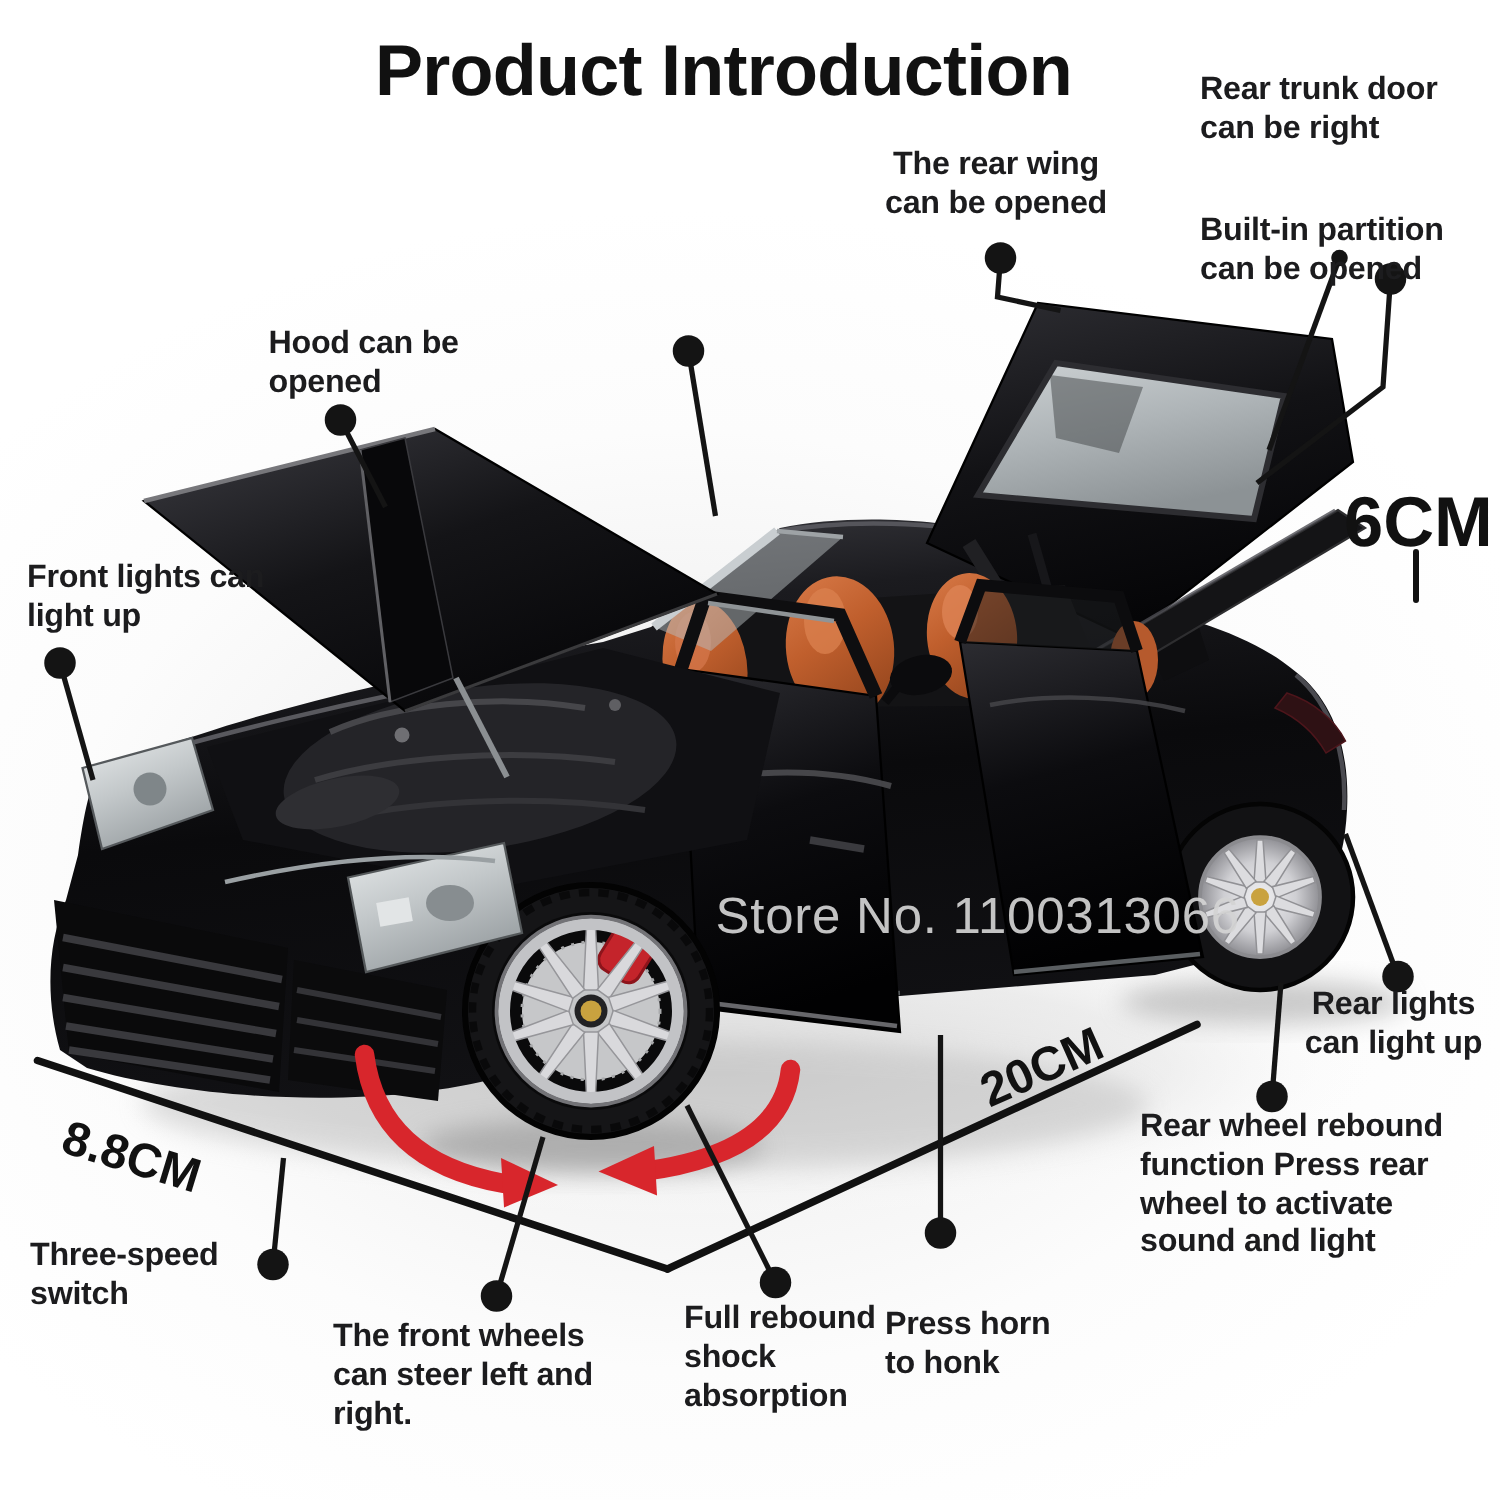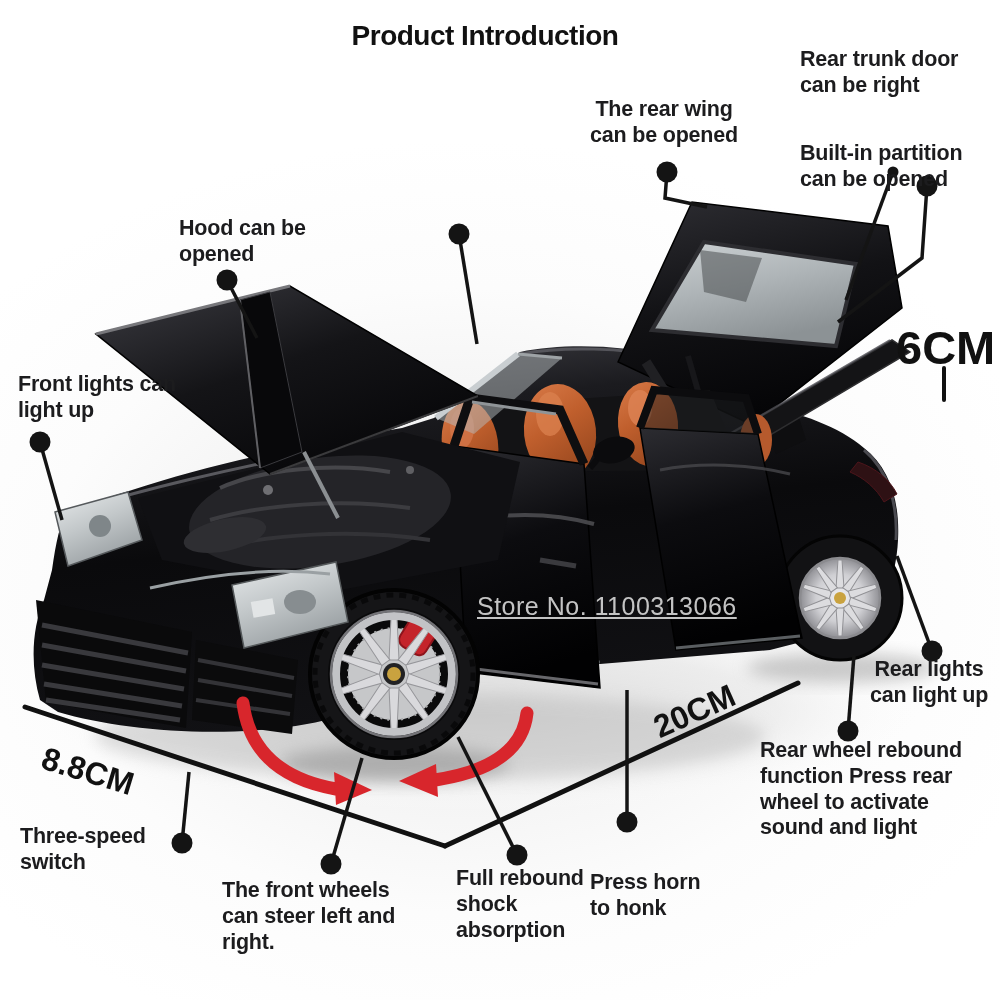--- a/index.html
+++ b/index.html
@@ -3,36 +3,36 @@
 <meta charset="utf-8">
 <style>
   html,body{margin:0;padding:0;background:#fff;}
   .stage{
     position:relative;width:1000px;height:1000px;overflow:hidden;
     font-family:"Liberation Sans",sans-serif;color:#1c1c1e;
     background:radial-gradient(ellipse 62% 46% at 46% 60%, #e9e9e9 0%, #f3f3f3 38%, #fcfcfc 68%, #ffffff 100%);
   }
   .stage svg{position:absolute;left:0;top:0;}
   .title{
-    position:absolute;left:250px;top:20px;width:470px;text-align:center;
-    font-size:28px;font-weight:700;color:#111;letter-spacing:-0.5px;
+    position:absolute;left:250px;top:20px;width:470px;text-align:left;
+    font-size:48px;font-weight:700;color:#111;letter-spacing:-0.5px;
   }
   .callout{
     position:absolute;font-size:21.5px;font-weight:700;line-height:1.2;
     color:#1c1c1e;white-space:pre-line;letter-spacing:-0.2px;
   }
   .center{text-align:center;}
   .measure{
     position:absolute;font-size:47px;font-weight:600;color:#111;white-space:nowrap;
   }
   .rot-w{transform:rotate(17deg);transform-origin:left top;font-size:32px;}
   .rot-l{transform:rotate(-24deg);transform-origin:left top;font-size:32px;}
   .watermark{
-    position:absolute;left:477px;top:592px;font-size:25px;font-weight:400;
-    color:#d4d4d4;letter-spacing:0.5px;opacity:0.92;white-space:nowrap;text-decoration:underline;
+    position:absolute;left:477px;top:592px;font-size:34px;font-weight:400;
+    color:#d4d4d4;letter-spacing:0.5px;opacity:0.92;white-space:nowrap;
   }
 </style>
 </head>
 <body>
 
 <div class="stage">
 
   <svg width="1000" height="1000" viewBox="0 0 1000 1000">
     <defs>
       <linearGradient id="bodyGrad" x1="0" y1="0" x2="0.25" y2="1">

